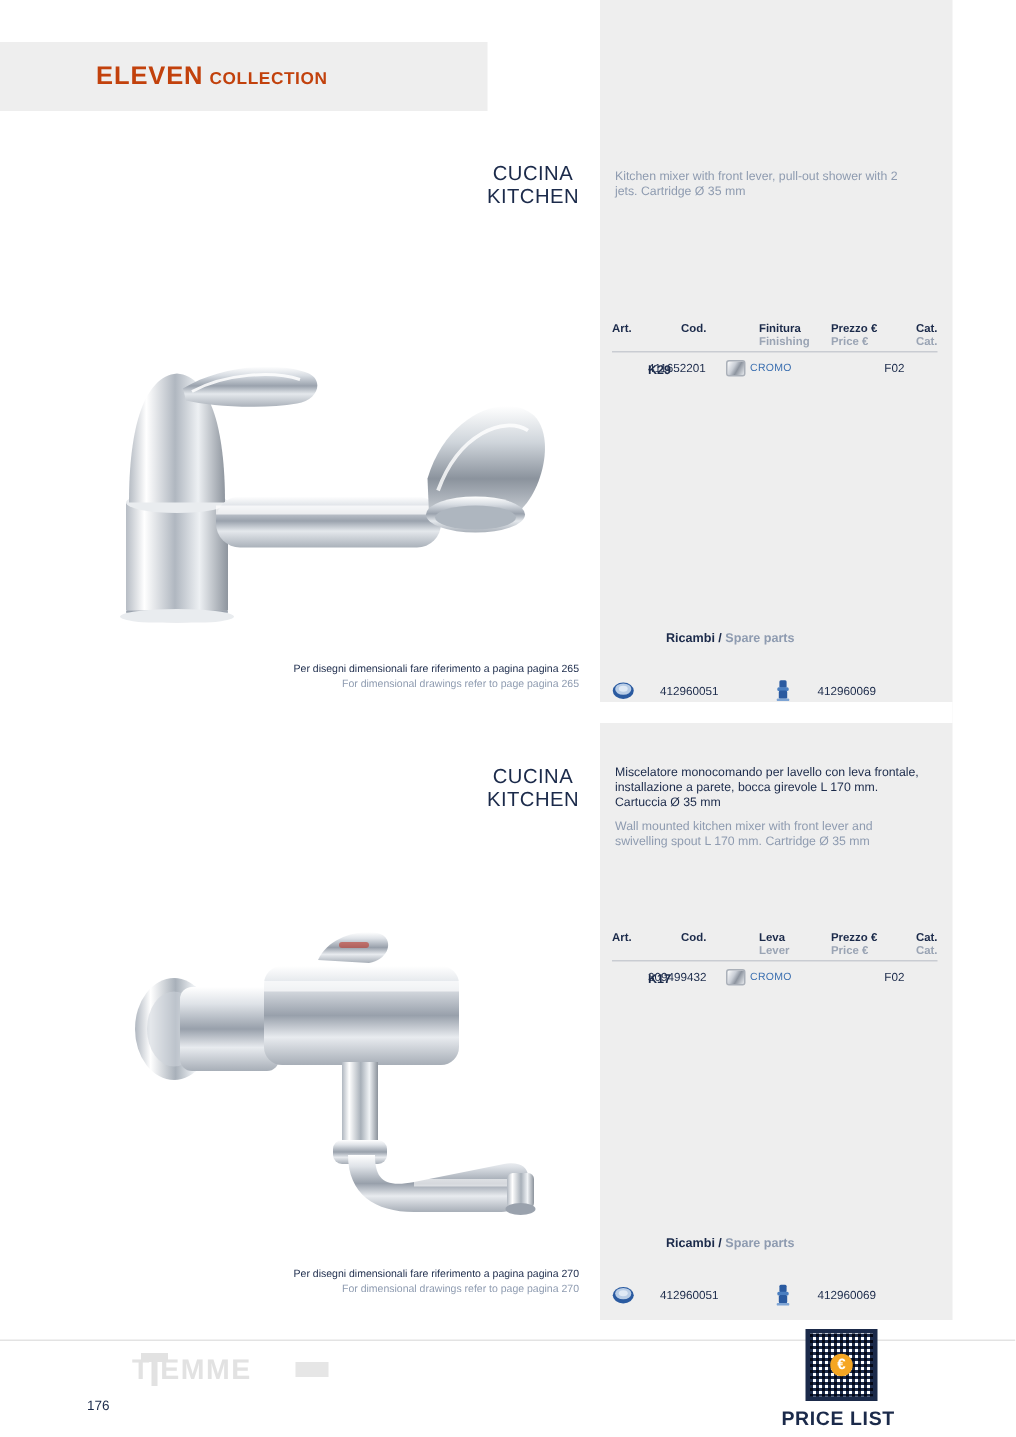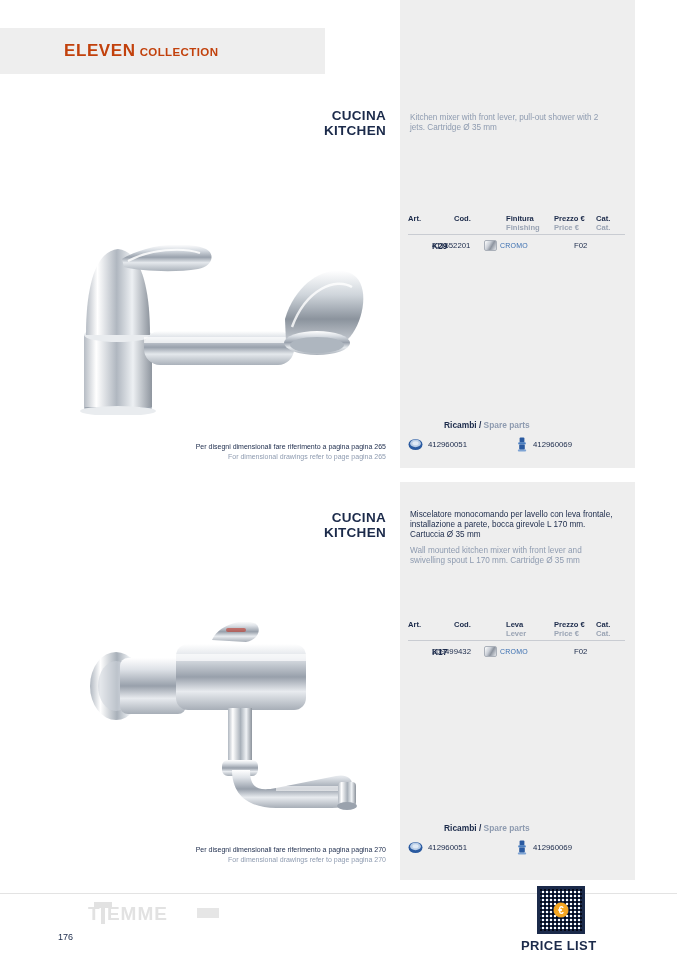--- a/index.html
+++ b/index.html
@@ -68,23 +68,23 @@
     position: absolute;
     left: 0;
     width: 677px;
   }
   .block-1 { top: 100px; }
   .block-2 { top: 500px; }
 
   .cat-label {
     position: absolute;
     right: 291px;  
-    text-align: right;
+    text-align: center;
     font-size: 13.5px;
-    font-weight: bold;
+    font-weight: normal;
     line-height: 15px;
     letter-spacing: 0.3px;
     color: #1b2a4a;
   }
   .cat-label .second {
     display: block;
   }
 
   .desc {
     position: absolute;
@@ -117,21 +117,21 @@
   }
   .table .thead .th .sub {
     display: block;
     color: #9aa4b4;
     font-weight: bold;
   }
   .col-art  { width: 46px; }
   .col-cod  { width: 52px; }
   .col-fin  { width: 48px; }
   .col-prc  { width: 42px; }
-  .col-cat  { width: 29px; }
+  .col-cat  { width: 29px; text-align: right; }
 
   .table .trow {
     display: flex;
     align-items: center;
     padding-top: 5px;
     font-size: 7.8px;
     color: #1b2a4a;
     margin-left: 24px;
   }
   .table .trow .art { font-weight: bold; font-size: 8.4px; }
@@ -162,25 +162,26 @@
   }
   .spare .label-it { color: #1b2a4a; padding-left: 36px; }
   .spare .label-en { color: #8e9bb0; }
   .spare-items {
     display: flex;
     margin-top: 7px;
   }
   .spare-item {
     display: flex;
     align-items: center;
-    gap: 5px;
+    gap: 17px;
     width: 108px;
     font-size: 7.8px;
     font-weight: normal;
     color: #1b2a4a;
+    margin-top: 16px;
   }
 
   
   .note {
     position: absolute;
     right: 291px;
     text-align: right;
     font-size: 7px;
     line-height: 9.6px;
     color: #1b2a4a;

